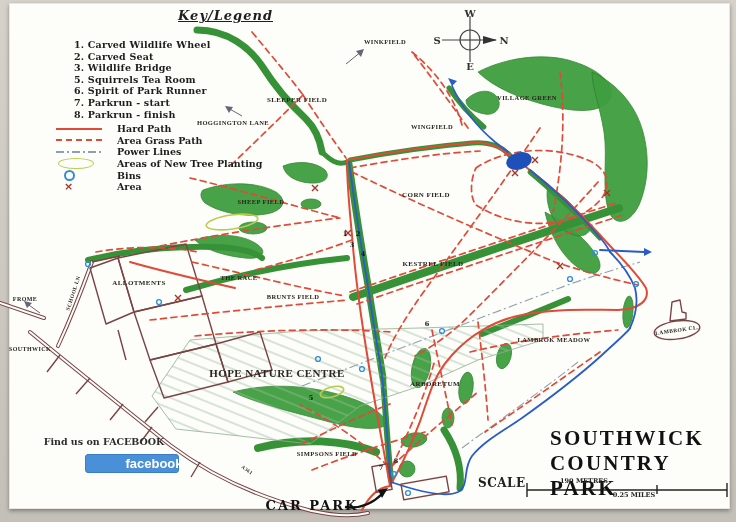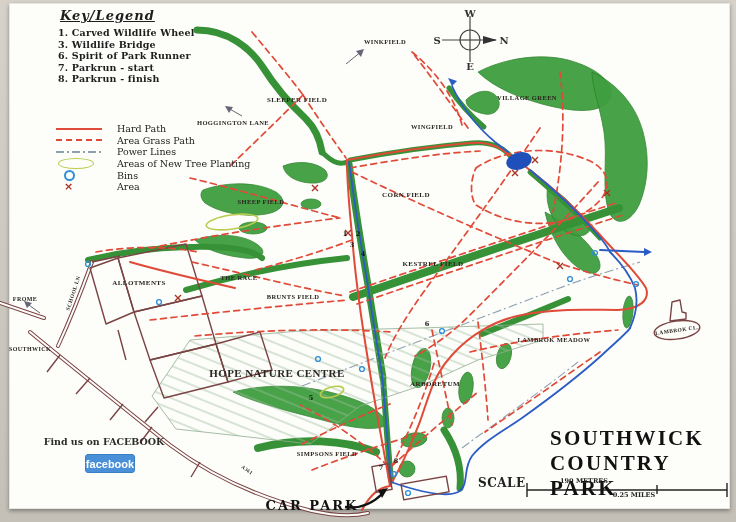--- a/index.html
+++ b/index.html
@@ -6,40 +6,40 @@
   body{width:736px;height:522px;overflow:hidden;background:#c9c5bd;font-family:"Liberation Serif",serif;}
   .frame{position:relative;width:736px;height:522px;background:linear-gradient(#d6d2ca,#c4c0b8);}
   .page{position:absolute;left:9px;top:3px;right:6px;bottom:13px;background:#fdfdfa;
         box-shadow:0 2px 4px rgba(0,0,0,.35), inset 0 0 0 1px #e8e6e0;}
   svg.art{position:absolute;left:0;top:0;width:736px;height:522px;}
   .lbl{position:absolute;transform:translate(-50%,-50%);font-family:"Liberation Serif",serif;
        font-weight:bold;color:#2a2620;white-space:nowrap;letter-spacing:.4px;font-size:7px;}
   
   .keyblock{position:absolute;left:58px;top:8px;width:215px;}
   .keytitle{font-family:"DejaVu Serif",serif;font-style:italic;font-size:13px;font-weight:bold;
-            color:#1d1d1d;text-decoration:underline;letter-spacing:1px;margin:0 0 4px 2px;}
-  .keylist{margin:0;padding:0;list-style:none;font-family:"DejaVu Serif",serif;font-weight:bold;
+            color:#1d1d1d;text-decoration:underline;letter-spacing:1px;margin:0 0 4px 2px;text-align:right;}
+  .keylist{margin:16px;padding:0;list-style:none;font-family:"DejaVu Serif",serif;font-weight:bold;
            font-size:9.5px;line-height:11.6px;color:#1d1d1d;letter-spacing:.2px;}
   .legend{position:absolute;left:56px;top:123px;}
   .lrow{display:flex;align-items:center;height:11.6px;}
   .lswatch{width:48px;display:flex;justify-content:flex-start;align-items:center;margin-right:13px;}
-  .llab{font-family:"DejaVu Serif",serif;font-weight:normal;font-size:9.5px;color:#1d1d1d;}
+  .llab{font-family:"DejaVu Serif",serif;font-weight:bold;font-size:9.5px;color:#1d1d1d;}
   .sw-line{width:46px;height:0;border-top:2.2px solid var(--hard-path);}
   .sw-dash{width:46px;height:0;border-top:2.2px dashed var(--mown-grass-path);}
   .sw-power{width:46px;height:2px;background:repeating-linear-gradient(90deg,var(--power-lines) 0 8px,transparent 8px 11px,var(--power-lines) 11px 13px,transparent 13px 16px);}
   .sw-ellipse{width:34px;height:9px;border:1.6px solid var(--tree-planting);border-radius:50%;margin-left:2px;}
   .sw-bin{width:7px;height:7px;border:2px solid var(--bins);border-radius:50%;margin-left:8px;}
   .sw-seat{color:var(--seats);font-weight:bold;font-size:11px;margin-left:8px;font-family:"DejaVu Sans",sans-serif;}
   .compass-letter{position:absolute;transform:translate(-50%,-50%);font-family:"DejaVu Serif",serif;
        font-size:10px;font-weight:bold;color:#333;}
   .fb-prompt{position:absolute;left:104px;top:441px;transform:translate(-50%,-50%);
        font-family:"DejaVu Serif",serif;font-weight:bold;font-size:9.5px;color:#2c2c2c;}
   .fb-btn{position:absolute;left:85px;top:454px;width:48px;height:17px;background:var(--facebook-blue);
        border-radius:3px;color:#fff;font-family:"Liberation Sans",sans-serif;font-weight:bold;
-       font-size:11px;display:flex;align-items:center;justify-content:center;border:1px solid #3a7ec4;cursor:pointer;}
+       font-size:13px;display:flex;align-items:center;justify-content:center;border:1px solid #3a7ec4;cursor:pointer;padding-left:44px;}
   .title{position:absolute;left:627px;top:463px;transform:translate(-50%,-50%);
        font-family:Liberation Serif, serif;font-weight:bold;font-size:21px;letter-spacing:2.2px;color:#111;}
   .scale-lbl{position:absolute;left:478px;top:483px;transform:translate(0,-50%);
        font-family:"DejaVu Serif",serif;font-weight:bold;font-size:12px;color:#222;letter-spacing:.5px;}
   .scale-m{position:absolute;left:584px;top:481px;transform:translate(-50%,-50%);
        font-family:"DejaVu Serif",serif;font-weight:bold;font-size:6.5px;color:#222;}
   .scale-mi{position:absolute;left:634px;top:495px;transform:translate(-50%,-50%);
        font-family:"DejaVu Serif",serif;font-weight:bold;font-size:6.5px;color:#222;}
   .carpark{font-family:"DejaVu Serif",serif;font-weight:bold;font-size:13px;
        letter-spacing:2px;color:#111;}
@@ -256,21 +256,23 @@
         <path d="M364,49 L356,51 L361,57 Z" fill="#667" stroke="none"></path>
       <line x1="242" y1="116" x2="228" y2="108"></line>
         <path d="M225,106 L233,107 L229,113 Z" fill="#667" stroke="none"></path>
     </g>
   </svg>
 
   <div class="keyblock">
     <div class="keytitle">Key/Legend</div>
     <ul class="keylist">
       <li>1.  Carved Wildlife Wheel</li>
+      <li>2.  Carved Seat</li>
       <li>3.  Wildlife Bridge</li>
+      <li>5.  Squirrels Tea Room</li>
       <li>6.  Spirit of Park Runner</li>
       <li>7.  Parkrun  -  start</li>
       <li>8.  Parkrun  -  finish</li>
     </ul>
   </div>
 
   <div class="legend">
     <div class="lrow">
       <span class="lswatch">
           <span class="sw-line"></span>
@@ -313,21 +315,21 @@
   <span class="compass-letter" style="left:437px;top:40px">S</span>
   <span class="compass-letter" style="left:504px;top:40px">N</span>
   <span class="compass-letter" style="left:470px;top:66px">E</span>
 
   <span class="lbl" style="left:385px;top:41px;font-size:6.5px">WINKFIELD</span>
   <span class="lbl" style="left:297px;top:100px">SLEEPER FIELD</span>
   <span class="lbl" style="left:233px;top:122px;font-size:6.5px">HOGGINGTON LANE</span>
   <span class="lbl" style="left:432px;top:126px;font-size:6.5px">WINGFIELD</span>
   <span class="lbl" style="left:527px;top:97px;font-size:6.5px">VILLAGE GREEN</span>
   <span class="lbl" style="left:261px;top:201px;font-size:6.5px">SHEEP FIELD</span>
-  <span class="lbl" style="left:406px;top:195px">CORN FIELD</span>
+  <span class="lbl" style="left:426px;top:195px">CORN FIELD</span>
   <span class="lbl" style="left:433px;top:264px">KESTREL FIELD</span>
   <span class="lbl" style="left:239px;top:277px;font-size:6.5px">THE RACE</span>
   <span class="lbl" style="left:293px;top:296px;font-size:6.5px">BRUNTS FIELD</span>
   <span class="lbl" style="left:139px;top:283px">ALLOTMENTS</span>
   <span class="lbl" style="left:25px;top:299px;font-size:6px">FROME</span>
   <span class="lbl" style="left:30px;top:349px;font-size:6px">SOUTHWICK</span>
   <span class="lbl" style="left:73px;top:293px;font-size:5.5px;transform:translate(-50%,-50%) rotate(-72deg)">SCHOOL LN</span>
   <span class="lbl" style="left:554px;top:339px;font-size:6.5px">LAMBROK MEADOW</span>
   <span class="lbl" style="left:677px;top:330px;font-size:5.5px;transform:translate(-50%,-50%) rotate(-8deg)">LAMBROK CL.</span>
   <span class="lbl" style="left:277px;top:373px;font-size:11px">HOPE NATURE CENTRE</span>

